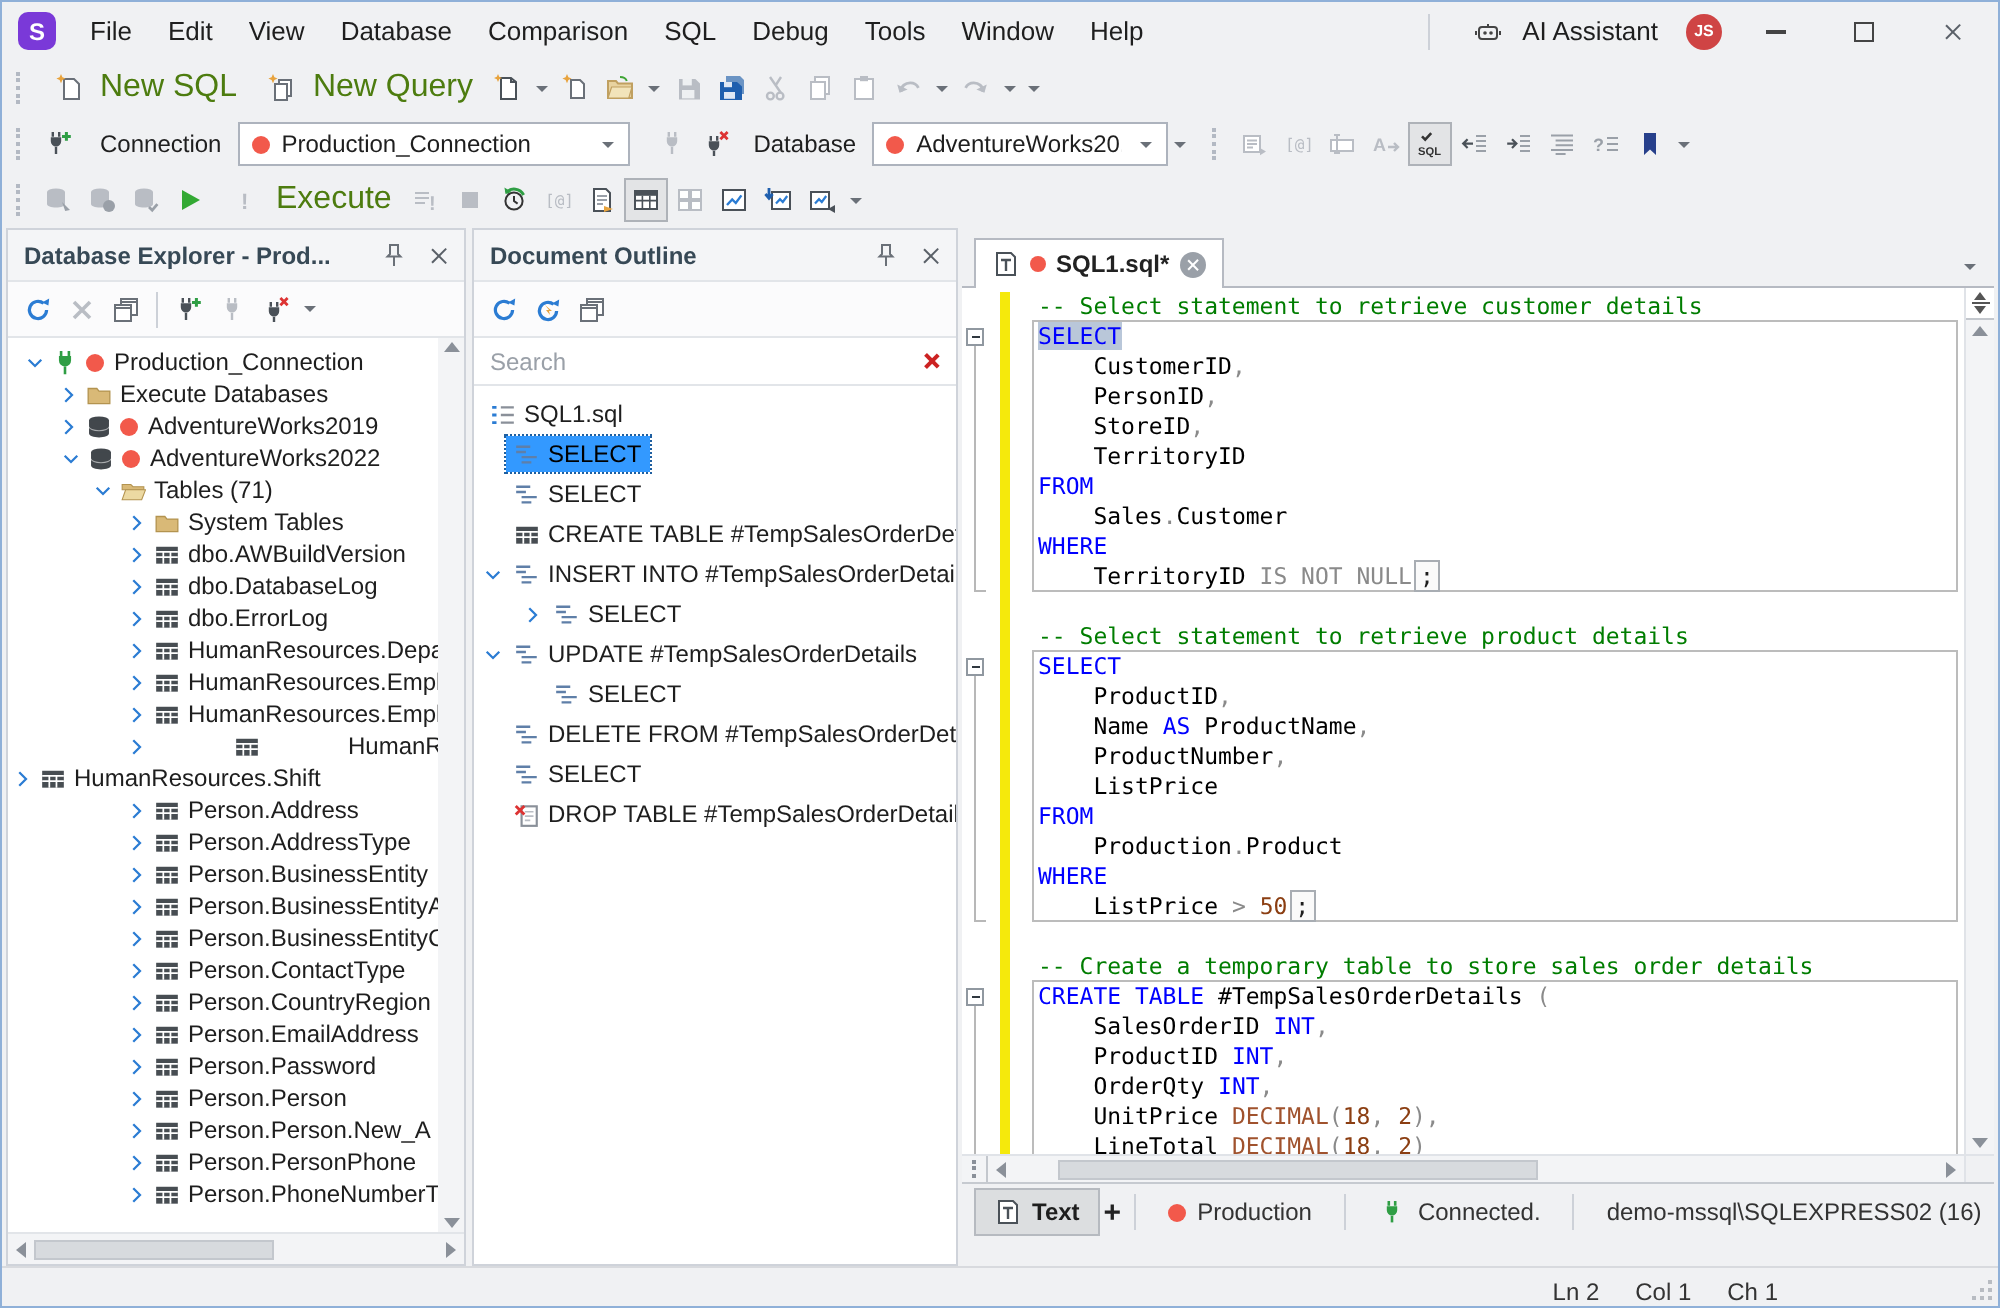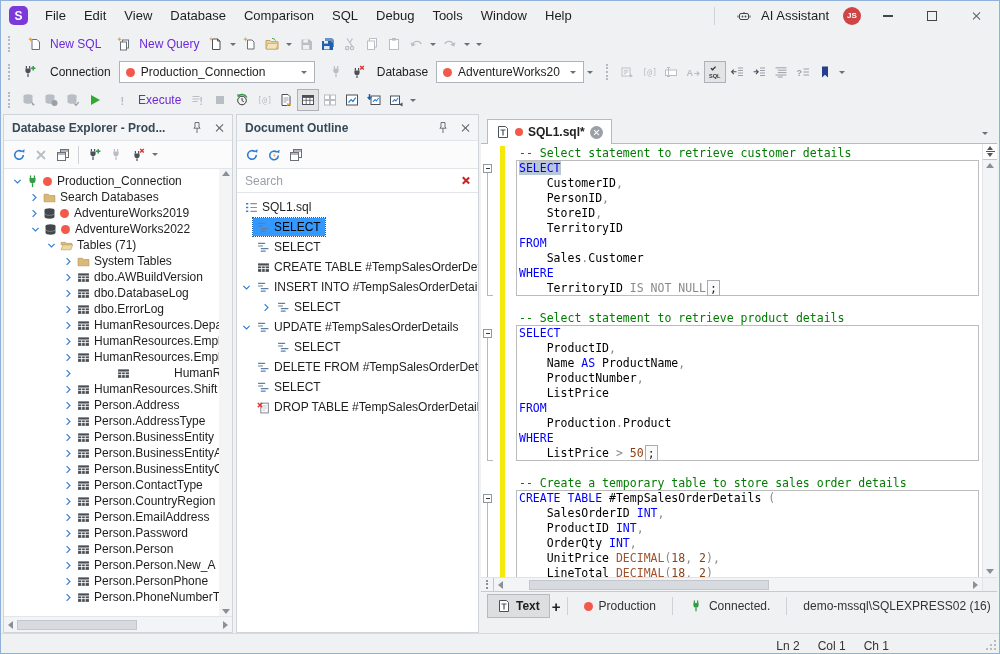--- a/index.html
+++ b/index.html
@@ -28,21 +28,21 @@
   #menubar-right{margin-left:auto;display:flex;align-items:center;gap:10px;}
   #ai-btn{display:flex;align-items:center;gap:6px;font-size:13px;padding:0 4px;}
   #user-badge{width:18px;height:18px;border-radius:50%;background:#cf4444;color:#fff;font-size:8px;font-weight:bold;display:flex;align-items:center;justify-content:center;}
   .winbtn{width:34px;height:26px;display:flex;align-items:center;justify-content:center;}
   #min-glyph{width:10px;height:2px;background:#444;}
   #max-glyph{width:10px;height:10px;border:1.5px solid #444;}
 
   
   .toolbar{height:28px;display:flex;align-items:center;padding:0 4px;flex:0 0 auto;}
   .tbtn{display:flex;align-items:center;gap:4px;padding:0 6px;height:24px;}
-  .tbtn .lbl{font-size:12px;color:#6d28d9;}
+  .tbtn .lbl{font-size:16px;color:#4d7c0f;}
   .dimlbl{color:#9aa0a8;}
   .combo{height:22px;background:#fff;border:1px solid #adb3bd;display:flex;align-items:center;padding:0 4px 0 6px;gap:6px;}
   .combo .val{font-size:12px;white-space:nowrap;overflow:hidden;flex:1;}
   .sqlactive{background:#e3e4e6;border:1px solid #aeb2b8;}
 
   
   #main{flex:1;display:flex;overflow:hidden;padding:0 2px;}
   .panel{background:#bef264;border:1px solid #cfd3da;display:flex;flex-direction:column;overflow:hidden;}
   #explorer{width:230px;flex:0 0 auto;}
   #outline{width:243px;flex:0 0 auto;}
@@ -556,21 +556,21 @@
               <span class="chev">
                 <svg viewBox="0 0 12 12">
                   <path d="M3.5 1.5L8 6l-4.5 4.5" fill="none" stroke="#2b7cd3" stroke-width="1.5"></path>
                 </svg>
               </span>
               <span class="ticon">
                 <svg viewBox="0 0 12 12">
                   <path d="M1 3h4l1 1.2h5v5.8H1z" fill="#d9b977" stroke="#b3934f" stroke-width=".6"></path>
                 </svg>
               </span>
-              <span class="tree-label">Search Databases</span>
+              <span class="tree-label">Execute Databases</span>
             </div>
             <div class="tree-row" style="padding-left: 23px;">
               <span class="chev">
                 <svg viewBox="0 0 12 12">
                   <path d="M3.5 1.5L8 6l-4.5 4.5" fill="none" stroke="#2b7cd3" stroke-width="1.5"></path>
                 </svg>
               </span>
               <span class="ticon">
                 <svg viewBox="0 0 12 12">
                   <ellipse cx="6" cy="2.9" rx="4.6" ry="1.8" fill="#42474c"></ellipse>
@@ -715,21 +715,21 @@
                 </svg>
               </span>
               <span class="ticon">
                 <svg viewBox="0 0 12 12">
                   <rect x="1" y="2.2" width="10" height="7.8" fill="#474d52"></rect>
                   <path d="M1 4.6h10M1 7h10M4.3 4.6v5.4M7.6 4.6v5.4" stroke="#fff" stroke-width=".8"></path>
                 </svg>
               </span>
               <span class="tree-label">HumanResources.JobC</span>
             </div>
-            <div class="tree-row" style="padding-left: 57px;">
+            <div class="tree-row" style="">
               <span class="chev">
                 <svg viewBox="0 0 12 12">
                   <path d="M3.5 1.5L8 6l-4.5 4.5" fill="none" stroke="#2b7cd3" stroke-width="1.5"></path>
                 </svg>
               </span>
               <span class="ticon">
                 <svg viewBox="0 0 12 12">
                   <rect x="1" y="2.2" width="10" height="7.8" fill="#474d52"></rect>
                   <path d="M1 4.6h10M1 7h10M4.3 4.6v5.4M7.6 4.6v5.4" stroke="#fff" stroke-width=".8"></path>
                 </svg>

